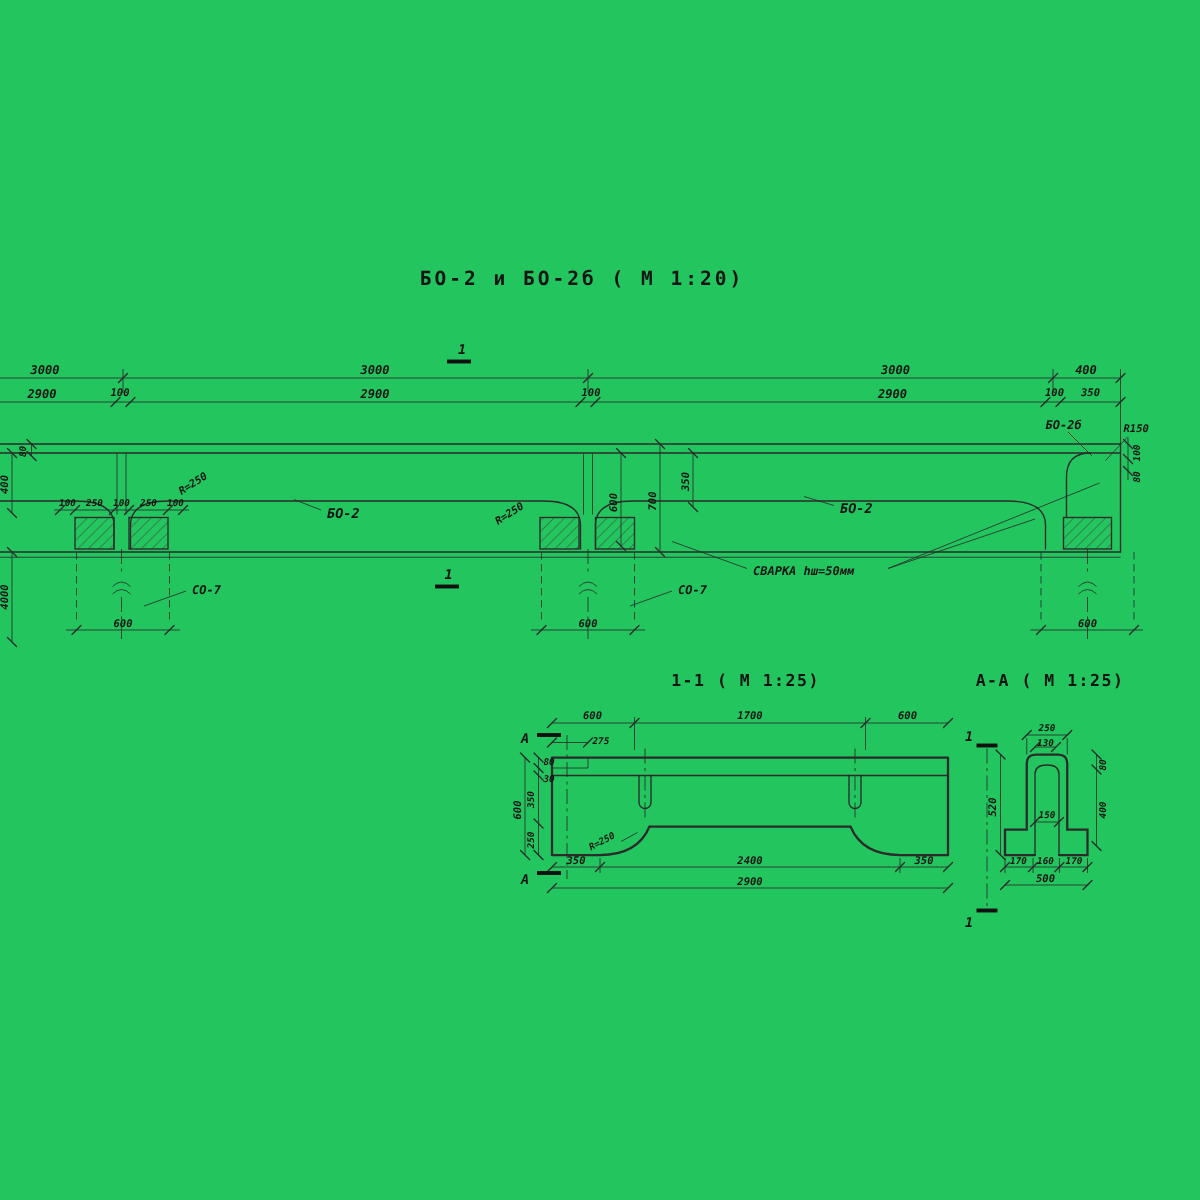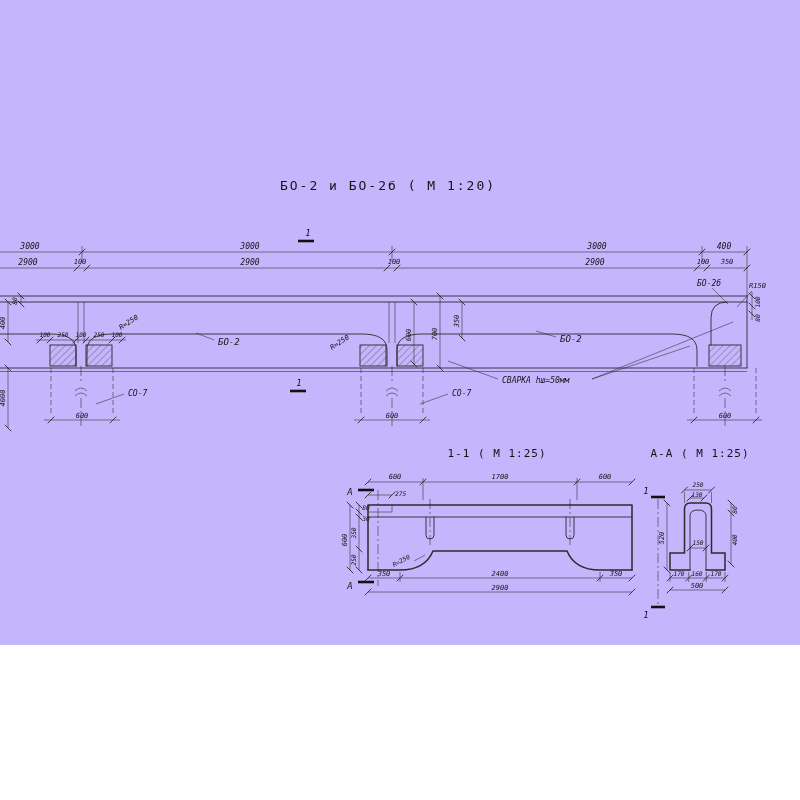--- a/index.html
+++ b/index.html
@@ -1,16 +1,16 @@
 <!DOCTYPE html>
 <html><head>
 <meta charset="utf-8">
 <style>
   html,body{margin:0;padding:0;background:#ffffff;}
-  .page{width:800px;height:645px;background:#c4b5fd;position:relative;overflow:hidden;}
+  .page{width:800px;height:800px;background:#22c55e;position:relative;overflow:hidden;font-weight:bold;}
   svg{display:block;}
   .ln{stroke:#2b2b2b;stroke-width:0.9;fill:none;stroke-linecap:round;}
   .lw{stroke:#2b2b2b;stroke-width:1.5;fill:none;stroke-linecap:round;}
   .lt{stroke:#2b2b2b;stroke-width:0.55;fill:none;}
   .cut{stroke:#111;stroke-width:2.6;fill:none;}
   .dd{stroke-dasharray:10 3 2 3;}
   .ds{stroke-dasharray:5 3;}
   .pad{fill:url(#hatch);stroke:#2b2b2b;stroke-width:0.9;}
   text{fill:#141414;font-family:"DejaVu Sans Mono",monospace;font-style:italic;}
   .t13{font-size:13px;letter-spacing:2px;font-style:normal;}

